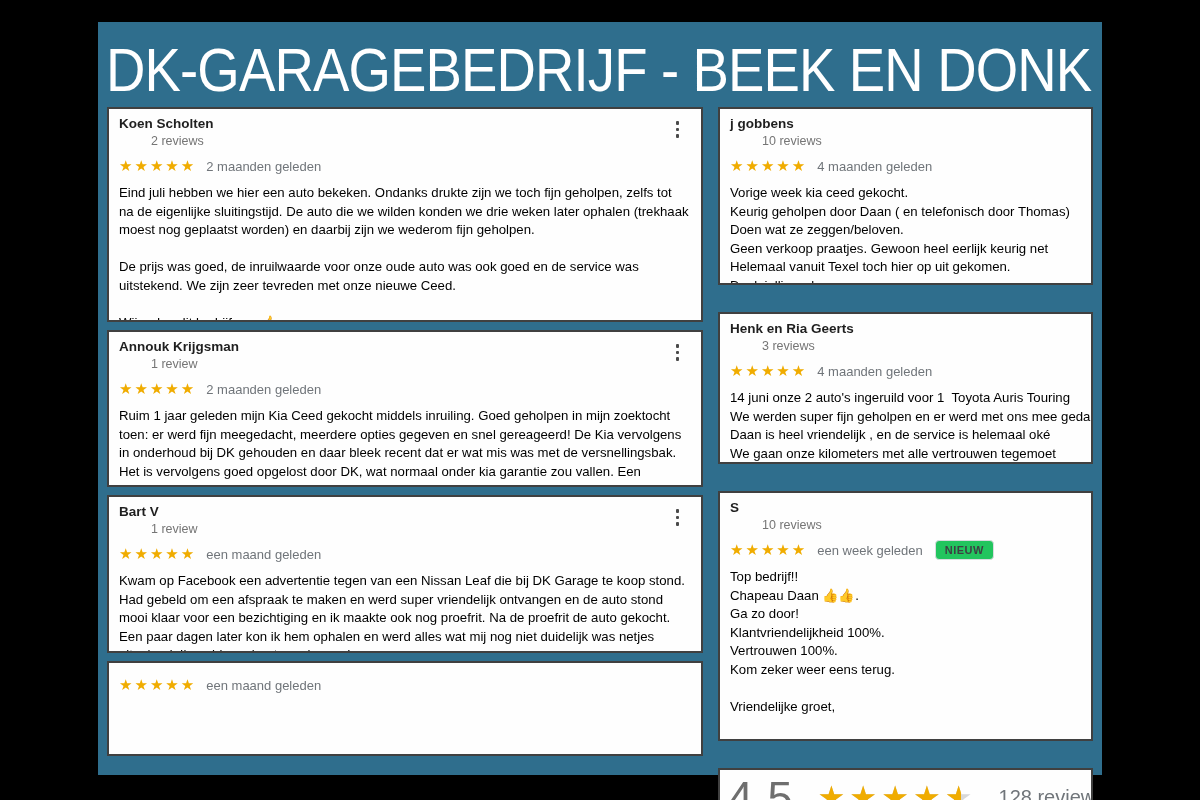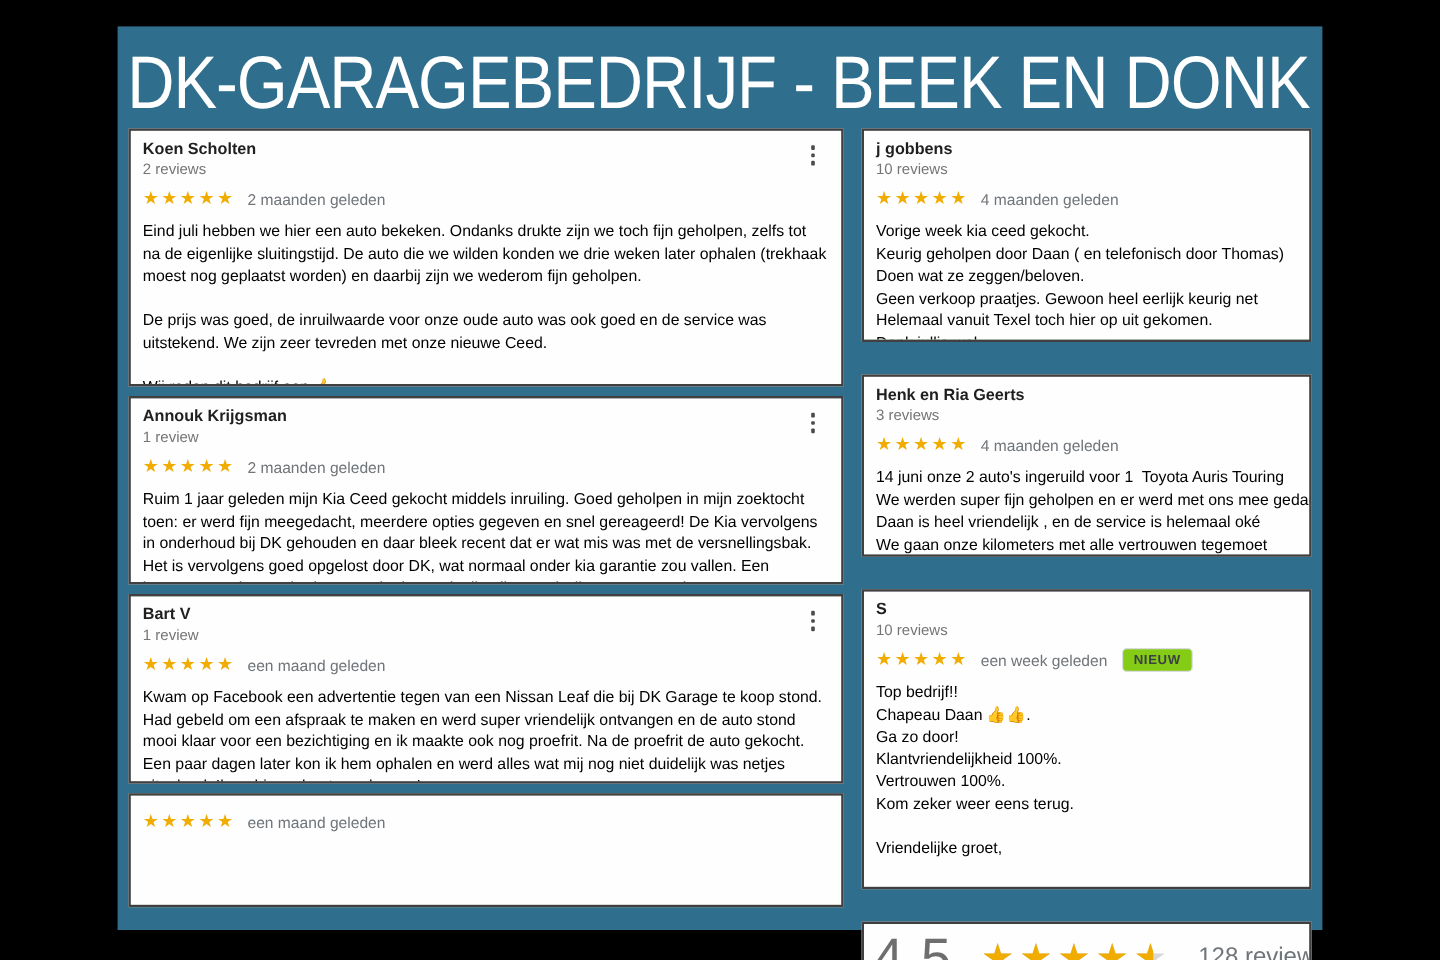--- a/index.html
+++ b/index.html
@@ -18,32 +18,32 @@
 
   .col { position:absolute; top:85px; display:flex; flex-direction:column; gap:8px; }
   .col-left  { left:9px;   width:596px; }
   .col-right { left:620px; width:375px;gap:27px; }
 
   .card { background:#fefefe; border:2px solid #404040; overflow:hidden;
           padding:6px 12px 6px 10px; position:relative; }
 
   .card-head { display:flex; justify-content:space-between; align-items:flex-start; }
   .name { font-size:13.5px; font-weight:bold; color:#1f1f1f; line-height:18px; }
-  .meta { font-size:12.5px; color:#757575; line-height:17px; }
+  .meta { font-size:12.5px; color:#757575; line-height:17px;margin-left:32px; }
 
   .kebab { display:flex; flex-direction:column; gap:3px; padding:6px 10px; cursor:pointer; }
   .kebab i { width:3.5px; height:3.5px; background:#4a4a4a; border-radius:1px; display:block; }
 
   .stars-row { display:flex; align-items:center; margin-top:5px; height:22px; }
   .stars { color:#f0ac00; font-size:15px; letter-spacing:2px; line-height:20px; }
   .date  { font-size:13px; color:#70757a; margin-left:10px; }
 
   .badge { margin-left:12px; font-size:11px; font-weight:bold; color:#3c4043;
            border:1px solid #dadce0; border-radius:4px; padding:3px 9px;
-           background:#84cc16; letter-spacing:.5px; }
+           background:#22c55e; letter-spacing:.5px; }
 
   .body { margin-top:7px; font-size:13.2px; color:#000000; line-height:18.5px; }
   .wrap   { white-space:pre-wrap; }
   .nowrap { white-space:pre; }
 
   .sum-card { display:flex; align-items:center; padding:0 0 0 8px; }
   .score { font-size:45px; color:#6e6e6e; line-height:1; letter-spacing:1px; }
   .sum-stars { position:relative; display:inline-block; margin-left:24px;
                font-size:31px; letter-spacing:4px; color:#d8d8d8; line-height:1; }
   .sum-stars .fill { position:absolute; left:0; top:0; width:90%; overflow:hidden;

